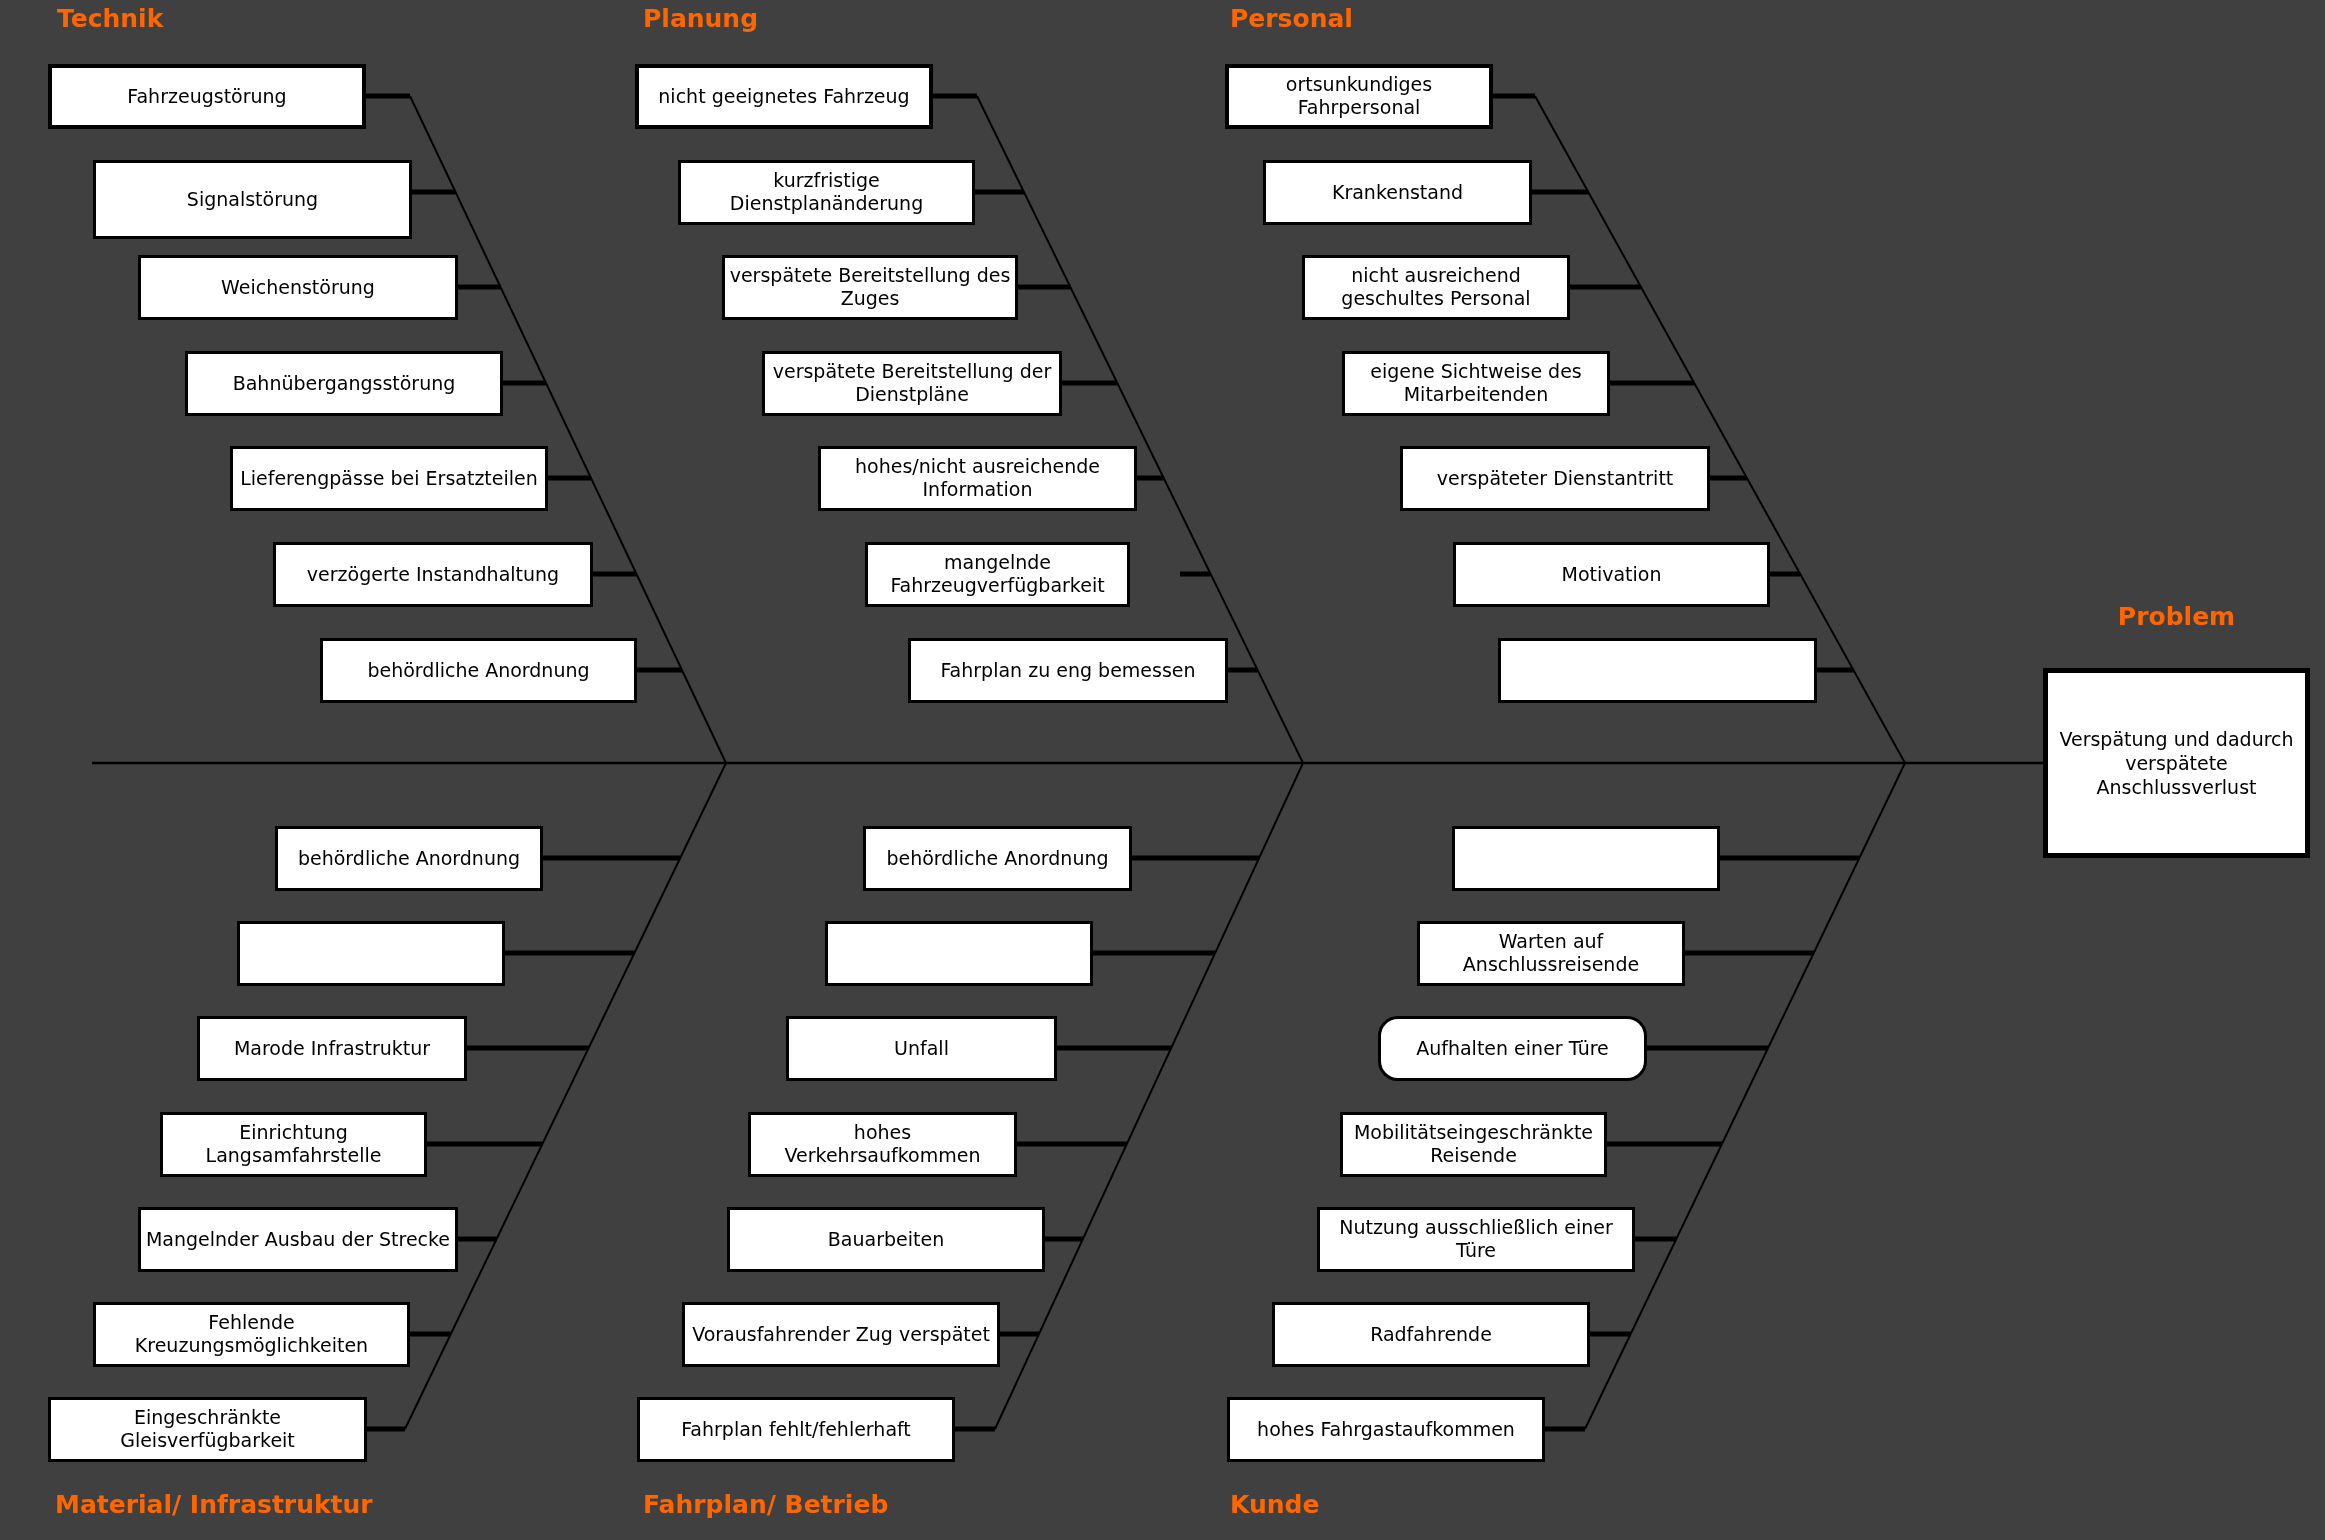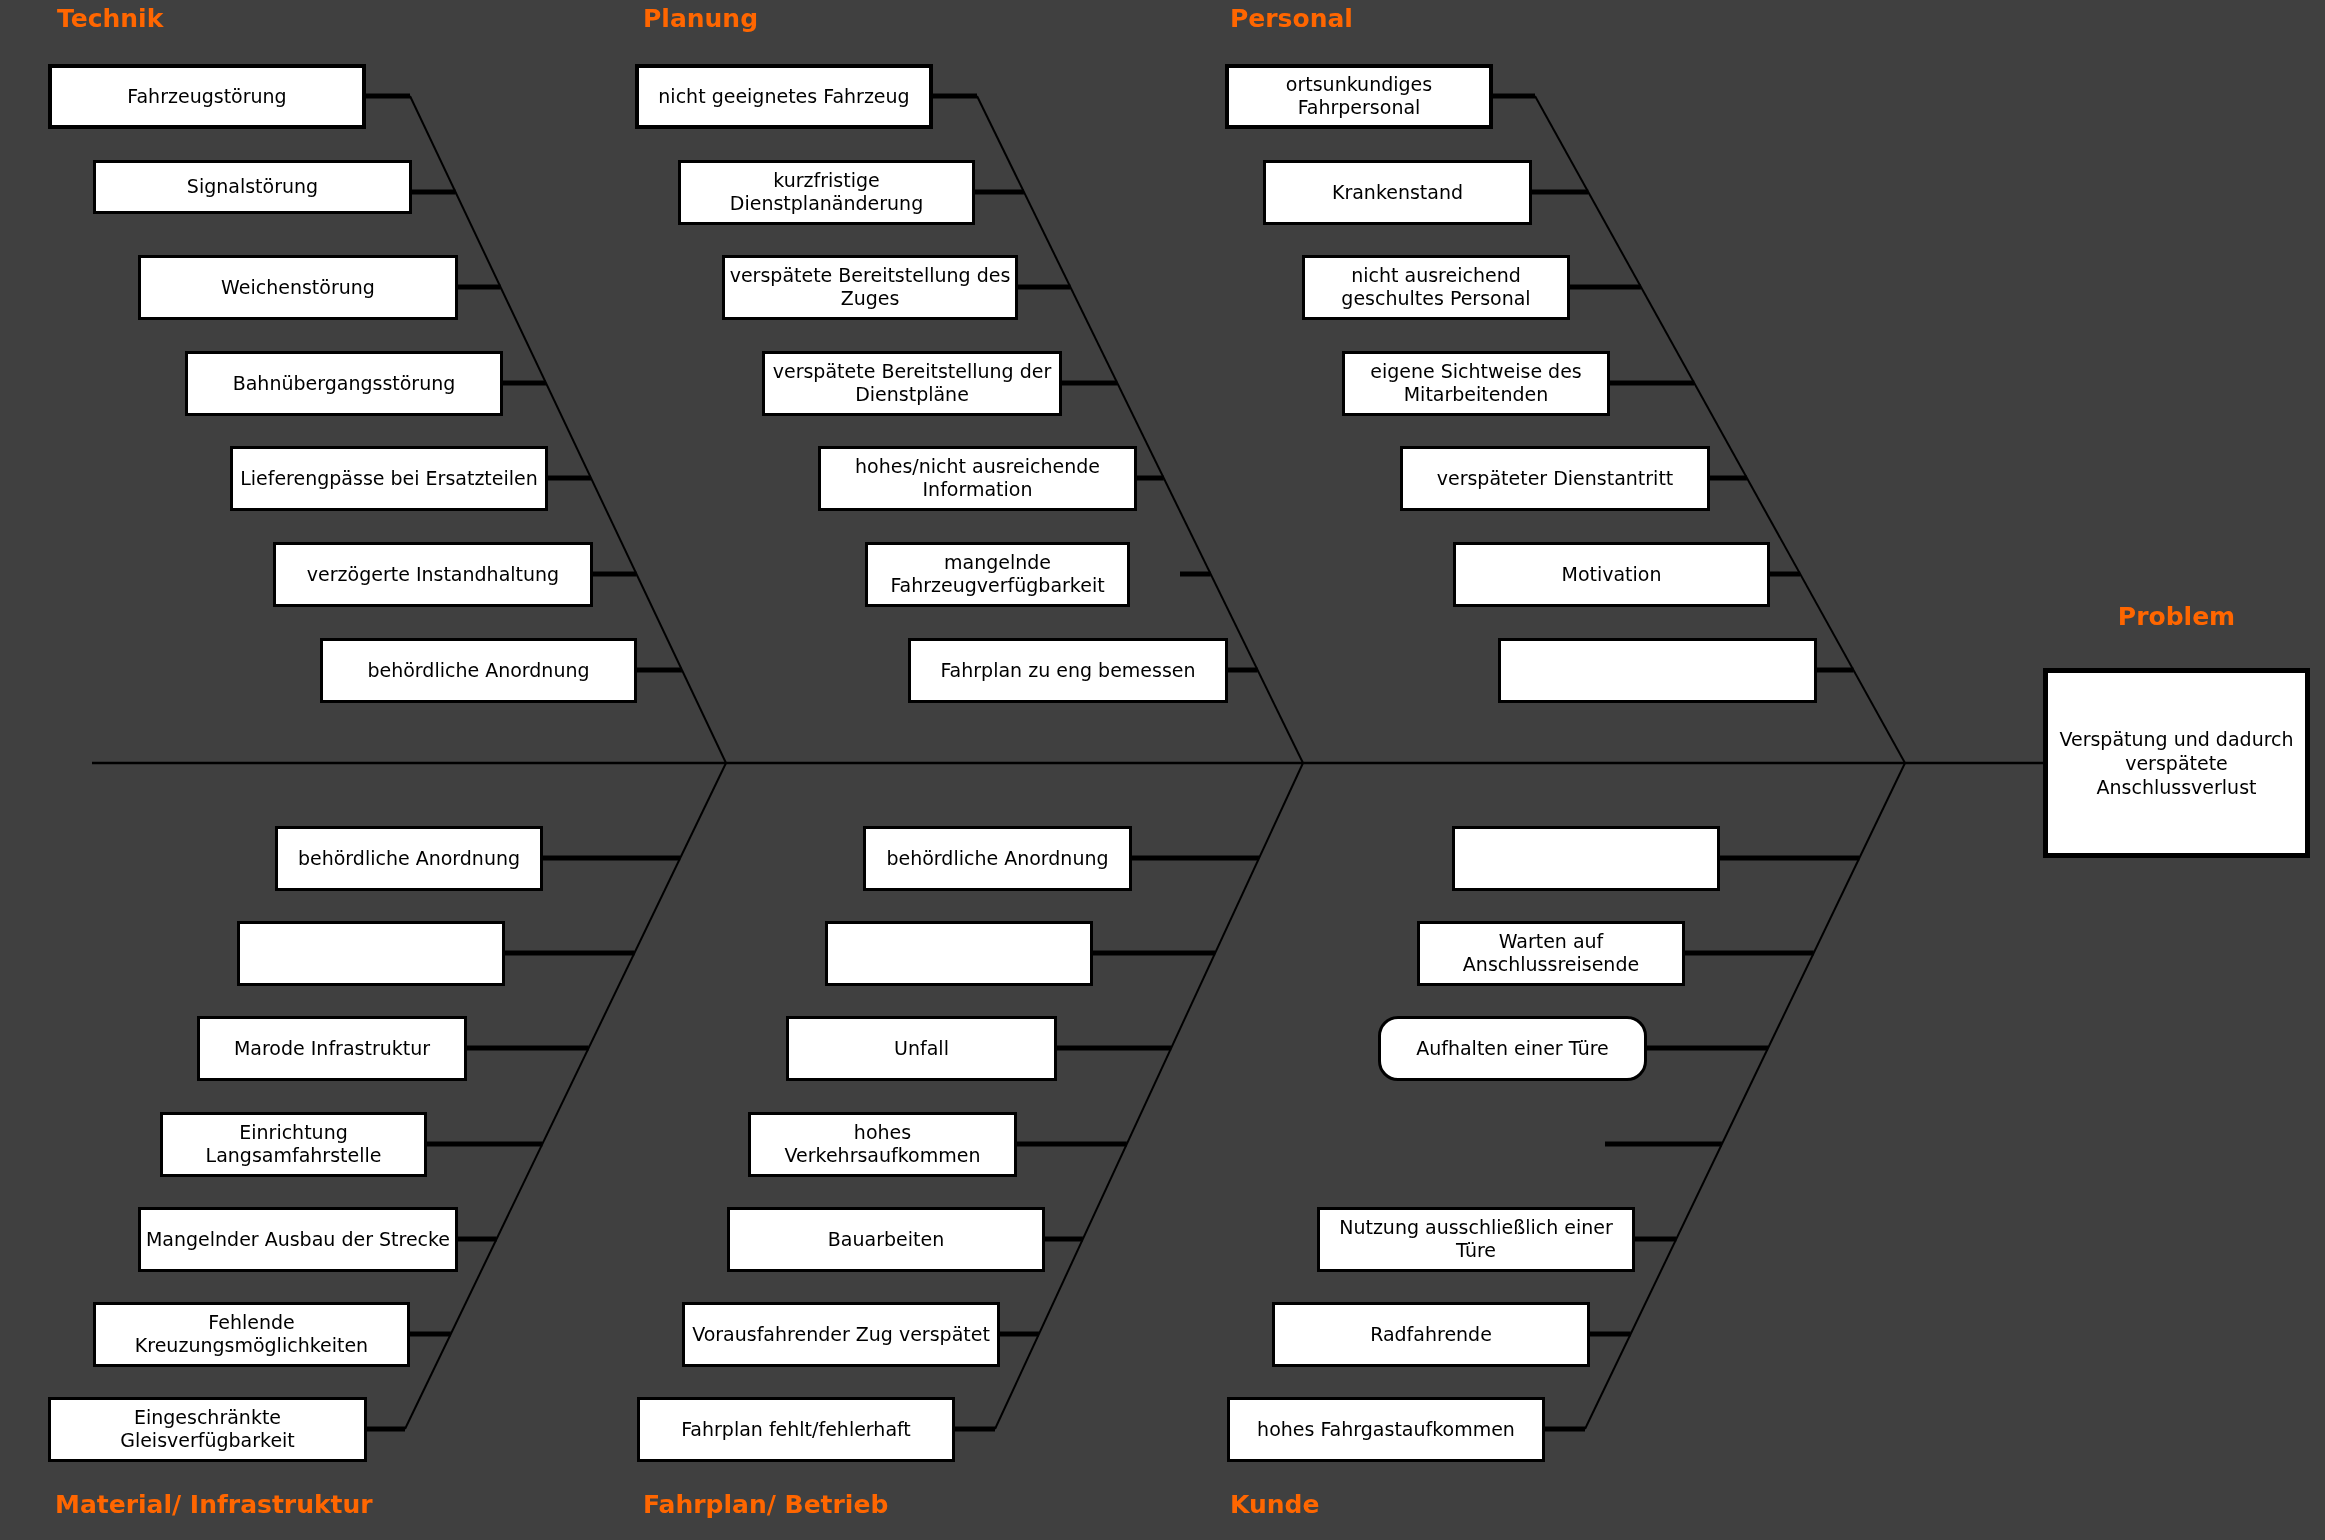--- a/index.html
+++ b/index.html
@@ -113,21 +113,21 @@
   <div class="cat" id="lbl-planung">Planung</div>
   <div class="cat" id="lbl-personal">Personal</div>
   <div class="cat" id="lbl-material-infrastruktur">Material/ Infrastruktur</div>
   <div class="cat" id="lbl-fahrplan-betrieb">Fahrplan/ Betrieb</div>
   <div class="cat" id="lbl-kunde">Kunde</div>
   <div class="cat" id="lbl-problem">Problem</div>
 
   <div id="problem-box">Verspätung und dadurch verspätete Anschlussverlust</div>
 
 <div class="cause first" style="left: 48px; top: 63.5px; width: 318px; height: 65px;">Fahrzeugstörung</div>
-    <div class="cause" style="left: 93px; top: 159.5px; width: 319px; height: 54px;">Signalstörung</div>
+    <div class="cause" style="left: 93px; top: 159.5px; width: 319px; height: 79px;">Signalstörung</div>
     <div class="cause" style="left: 138px; top: 254.5px; width: 320px; height: 65px;">Weichenstörung</div>
     <div class="cause" style="left: 185px; top: 350.5px; width: 318px; height: 65px;">Bahnübergangsstörung</div>
     <div class="cause" style="left: 230px; top: 445.5px; width: 318px; height: 65px;">Lieferengpässe bei Ersatzteilen</div>
     <div class="cause" style="left: 273px; top: 541.5px; width: 320px; height: 65px;">verzögerte Instandhaltung</div>
     <div class="cause" style="left: 320px; top: 637.5px; width: 317px; height: 65px;">behördliche Anordnung</div>
     <div class="cause first" style="left: 635px; top: 63.5px; width: 298px; height: 65px;">nicht geeignetes Fahrzeug</div>
     <div class="cause" style="left: 678px; top: 159.5px; width: 297px; height: 65px;">kurzfristige Dienstplanänderung</div>
     <div class="cause" style="left: 722px; top: 254.5px; width: 296px; height: 65px;">verspätete Bereitstellung des Zuges</div>
     <div class="cause" style="left: 762px; top: 350.5px; width: 300px; height: 65px;">verspätete Bereitstellung der Dienstpläne</div>
     <div class="cause" style="left: 818px; top: 445.5px; width: 319px; height: 65px;">hohes/nicht ausreichende Information</div>
@@ -150,16 +150,17 @@
     <div class="cause" style="left: 863px; top: 825.5px; width: 269px; height: 65px;">behördliche Anordnung</div>
     <div class="cause" style="left: 825px; top: 920.5px; width: 268px; height: 65px;"></div>
     <div class="cause" style="left: 786px; top: 1015.5px; width: 271px; height: 65px;">Unfall</div>
     <div class="cause" style="left: 748px; top: 1111.5px; width: 269px; height: 65px;">hohes Verkehrsaufkommen</div>
     <div class="cause" style="left: 727px; top: 1206.5px; width: 318px; height: 65px;">Bauarbeiten</div>
     <div class="cause" style="left: 682px; top: 1301.5px; width: 318px; height: 65px;">Vorausfahrender Zug verspätet</div>
     <div class="cause" style="left: 637px; top: 1396.5px; width: 318px; height: 65px;">Fahrplan fehlt/fehlerhaft</div>
     <div class="cause" style="left: 1452px; top: 825.5px; width: 268px; height: 65px;"></div>
     <div class="cause" style="left: 1417px; top: 920.5px; width: 268px; height: 65px;">Warten auf Anschlussreisende</div>
     <div class="cause" style="left: 1378px; top: 1015.5px; width: 269px; height: 65px; border-radius: 20px;">Aufhalten einer Türe</div>
+    <div class="cause" style="left: 1340px; top: 1111.5px; width: 267px; height: 65px;">Mobilitätseingeschränkte Reisende</div>
     <div class="cause" style="left: 1317px; top: 1206.5px; width: 318px; height: 65px;">Nutzung ausschließlich einer Türe</div>
     <div class="cause" style="left: 1272px; top: 1301.5px; width: 318px; height: 65px;">Radfahrende</div>
     <div class="cause" style="left: 1227px; top: 1396.5px; width: 318px; height: 65px;">hohes Fahrgastaufkommen</div>
   </div>
 
 </body></html>

